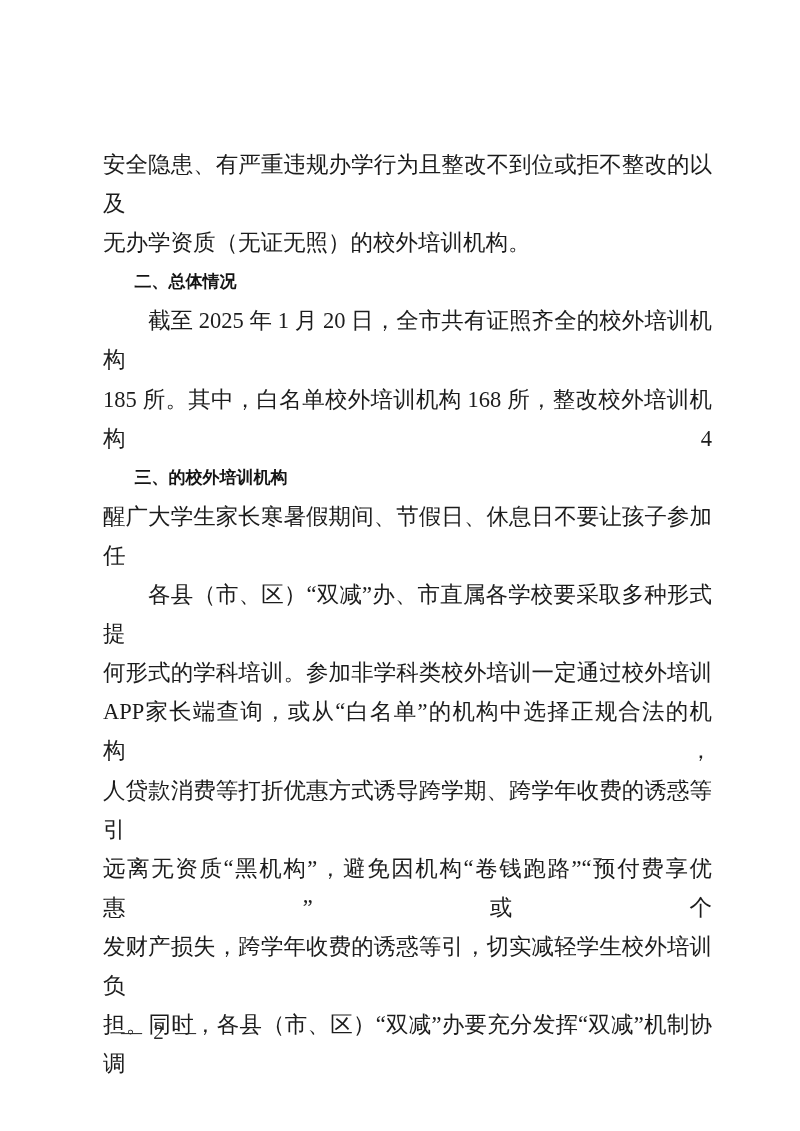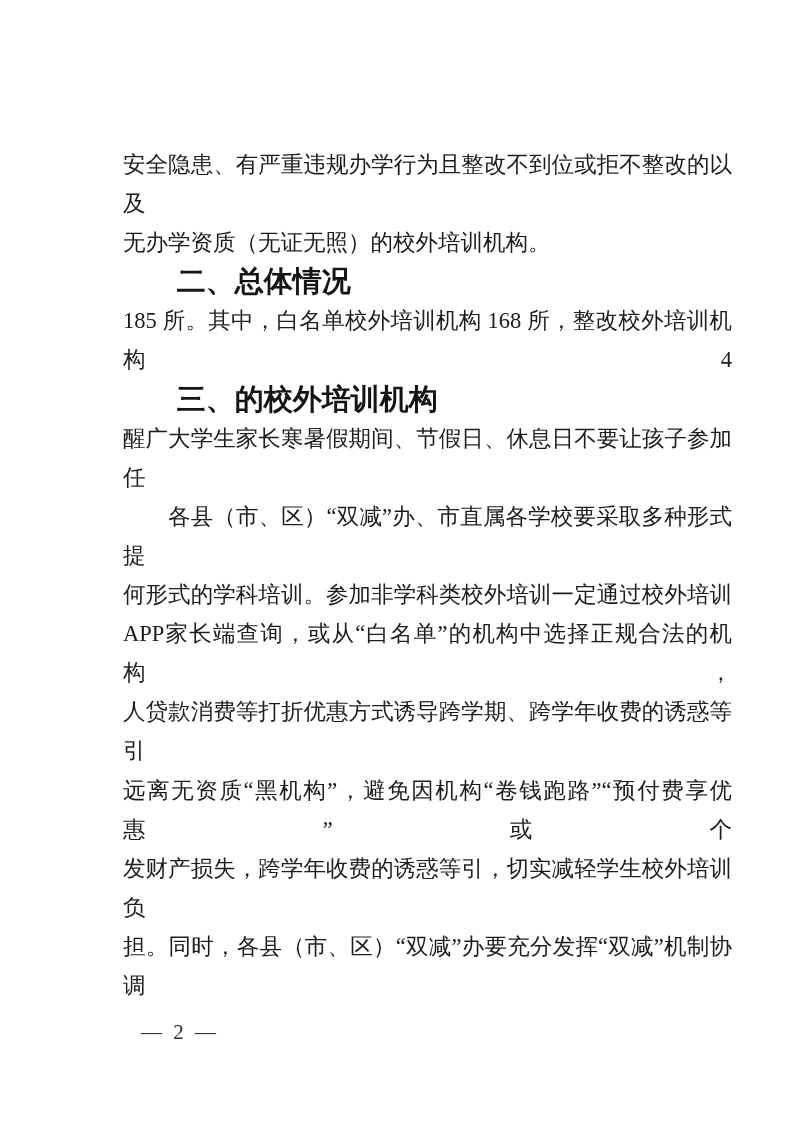--- a/index.html
+++ b/index.html
@@ -6,21 +6,20 @@
     margin: 0;
     padding: 0;
     background: #ffffff;
   }
   .page {
     position: relative;
     width: 728px;
     height: 1131px;
     background: #ffffff;
     overflow: hidden;
-    margin-left: 20px;
   }
   .content {
     position: absolute;
     top: 145px;
     left: 103px;
     width: 609px;
   }
   .line {
     font-family: "Liberation Serif", "DejaVu Serif", serif;
     font-size: 22.5px;
@@ -33,21 +32,21 @@
   .line.end {
     text-align: right;
     text-align-last: left;
   }
   .line.indent {
     text-indent: 2em;
   }
   .line.heading {
     font-family: "Liberation Sans", "DejaVu Sans", sans-serif;
     font-weight: 700;
-    font-size: 29px;
+    font-size: 17px;
     text-align: left;
     text-align-last: left;
     text-indent: 1.85em;
     color: #141414;
   }
   .footer {
     position: absolute;
     left: 121px;
     top: 1016px;
     font-family: "Liberation Serif", "DejaVu Serif", serif;
@@ -58,20 +57,21 @@
   }
 </style>
 </head>
 <body>
 
 <div class="page">
   <div class="content">
     <div class="line">安全隐患、有严重违规办学行为且整改不到位或拒不整改的以及</div>
     <div class="line end">无办学资质（无证无照）的校外培训机构。</div>
     <div class="line heading">二、总体情况</div>
+    <div class="line indent">截至 2025 年 1 月 20 日，全市共有证照齐全的校外培训机构</div>
     <div class="line">185 所。其中，白名单校外培训机构 168 所，整改校外培训机构 4</div>
     <div class="line heading">三、的校外培训机构</div>
     <div class="line">醒广大学生家长寒暑假期间、节假日、休息日不要让孩子参加任</div>
     <div class="line indent">各县（市、区）“双减”办、市直属各学校要采取多种形式提</div>
     <div class="line">何形式的学科培训。参加非学科类校外培训一定通过校外培训</div>
     <div class="line">APP家长端查询，或从“白名单”的机构中选择正规合法的机构，</div>
     <div class="line">人贷款消费等打折优惠方式诱导跨学期、跨学年收费的诱惑等引</div>
     <div class="line">远离无资质“黑机构”，避免因机构“卷钱跑路”“预付费享优惠”或个</div>
     <div class="line">发财产损失，跨学年收费的诱惑等引，切实减轻学生校外培训负</div>
     <div class="line">担。同时，各县（市、区）“双减”办要充分发挥“双减”机制协调</div>

